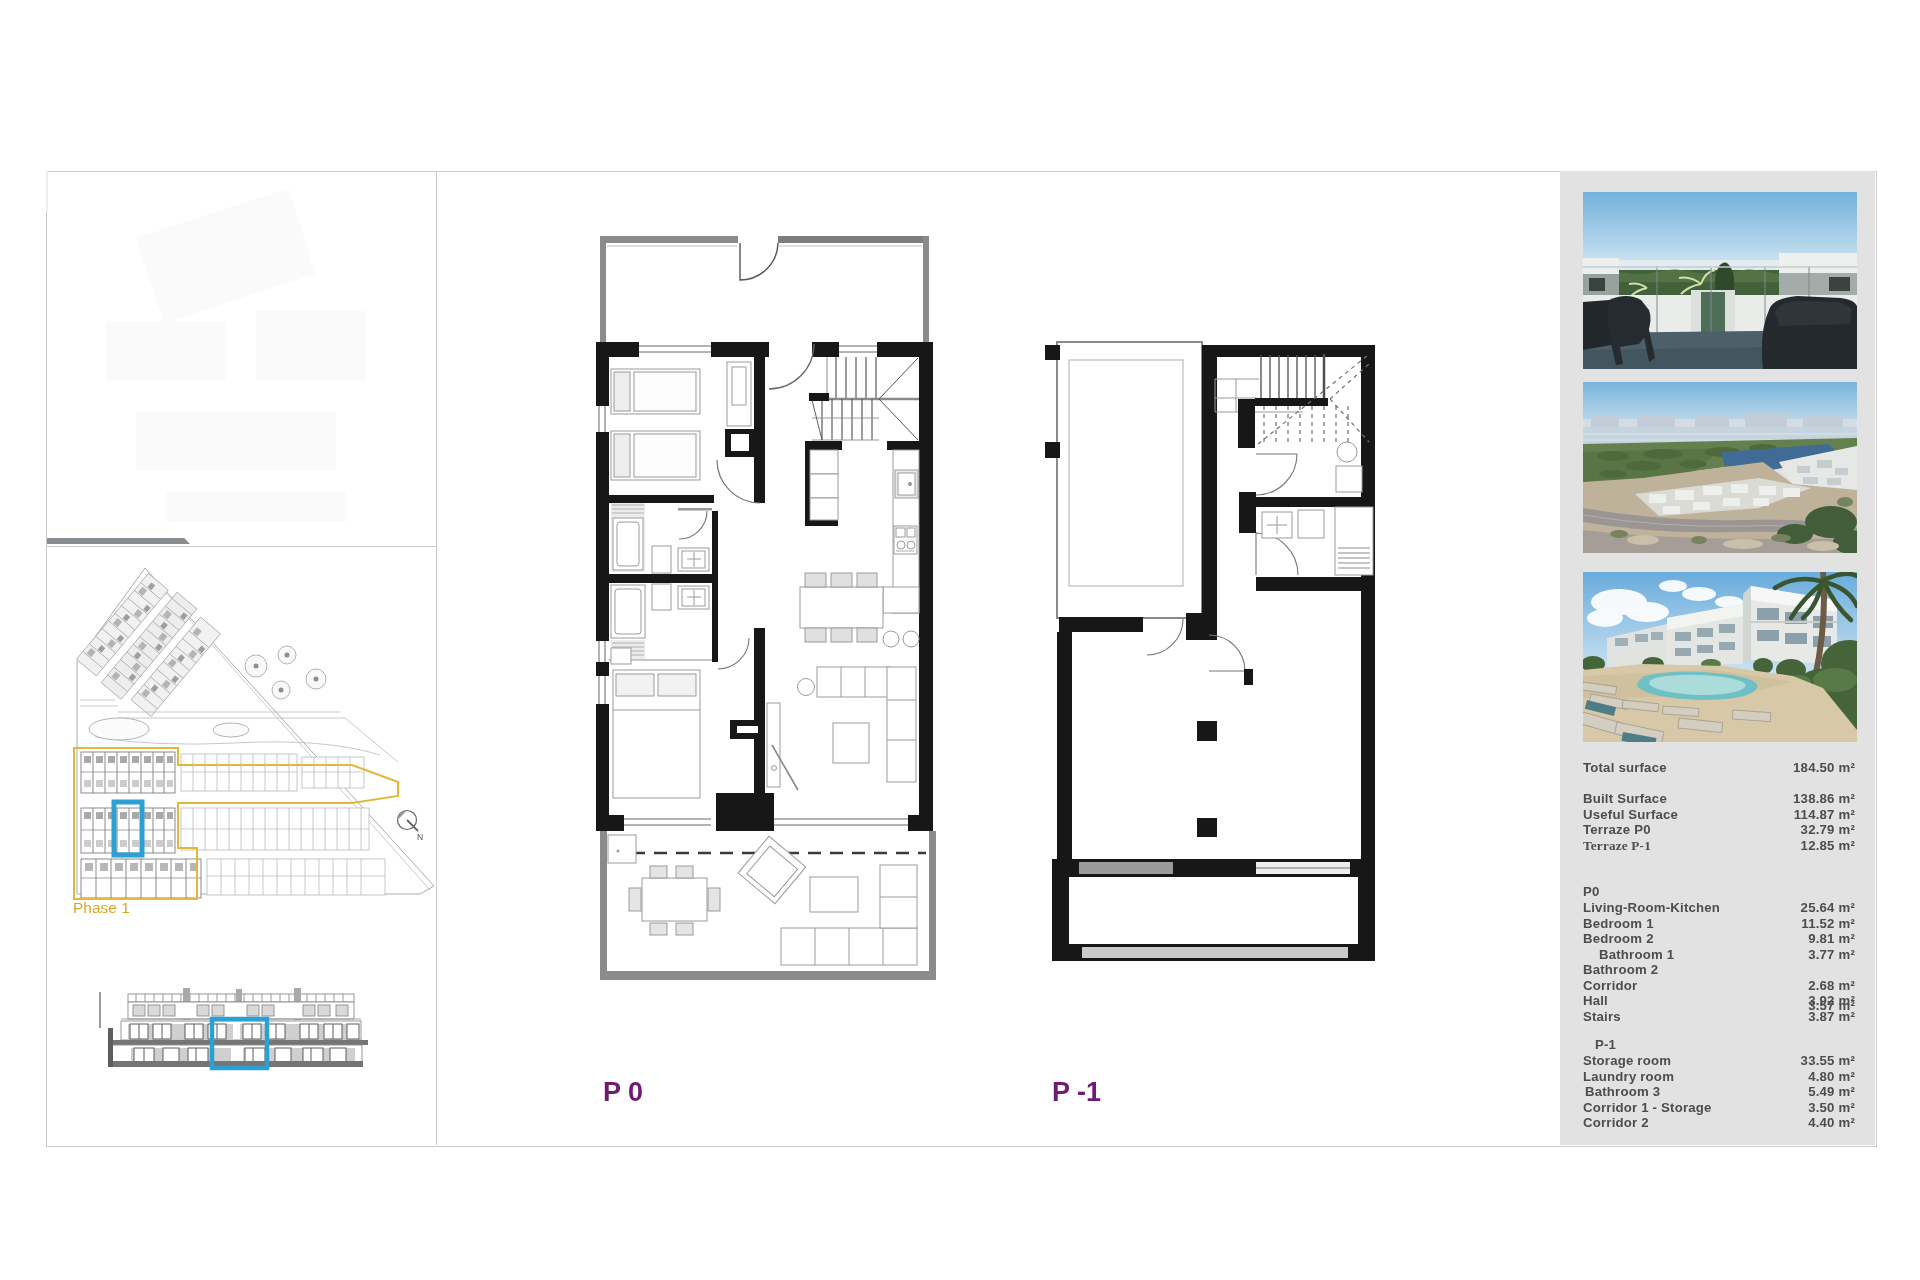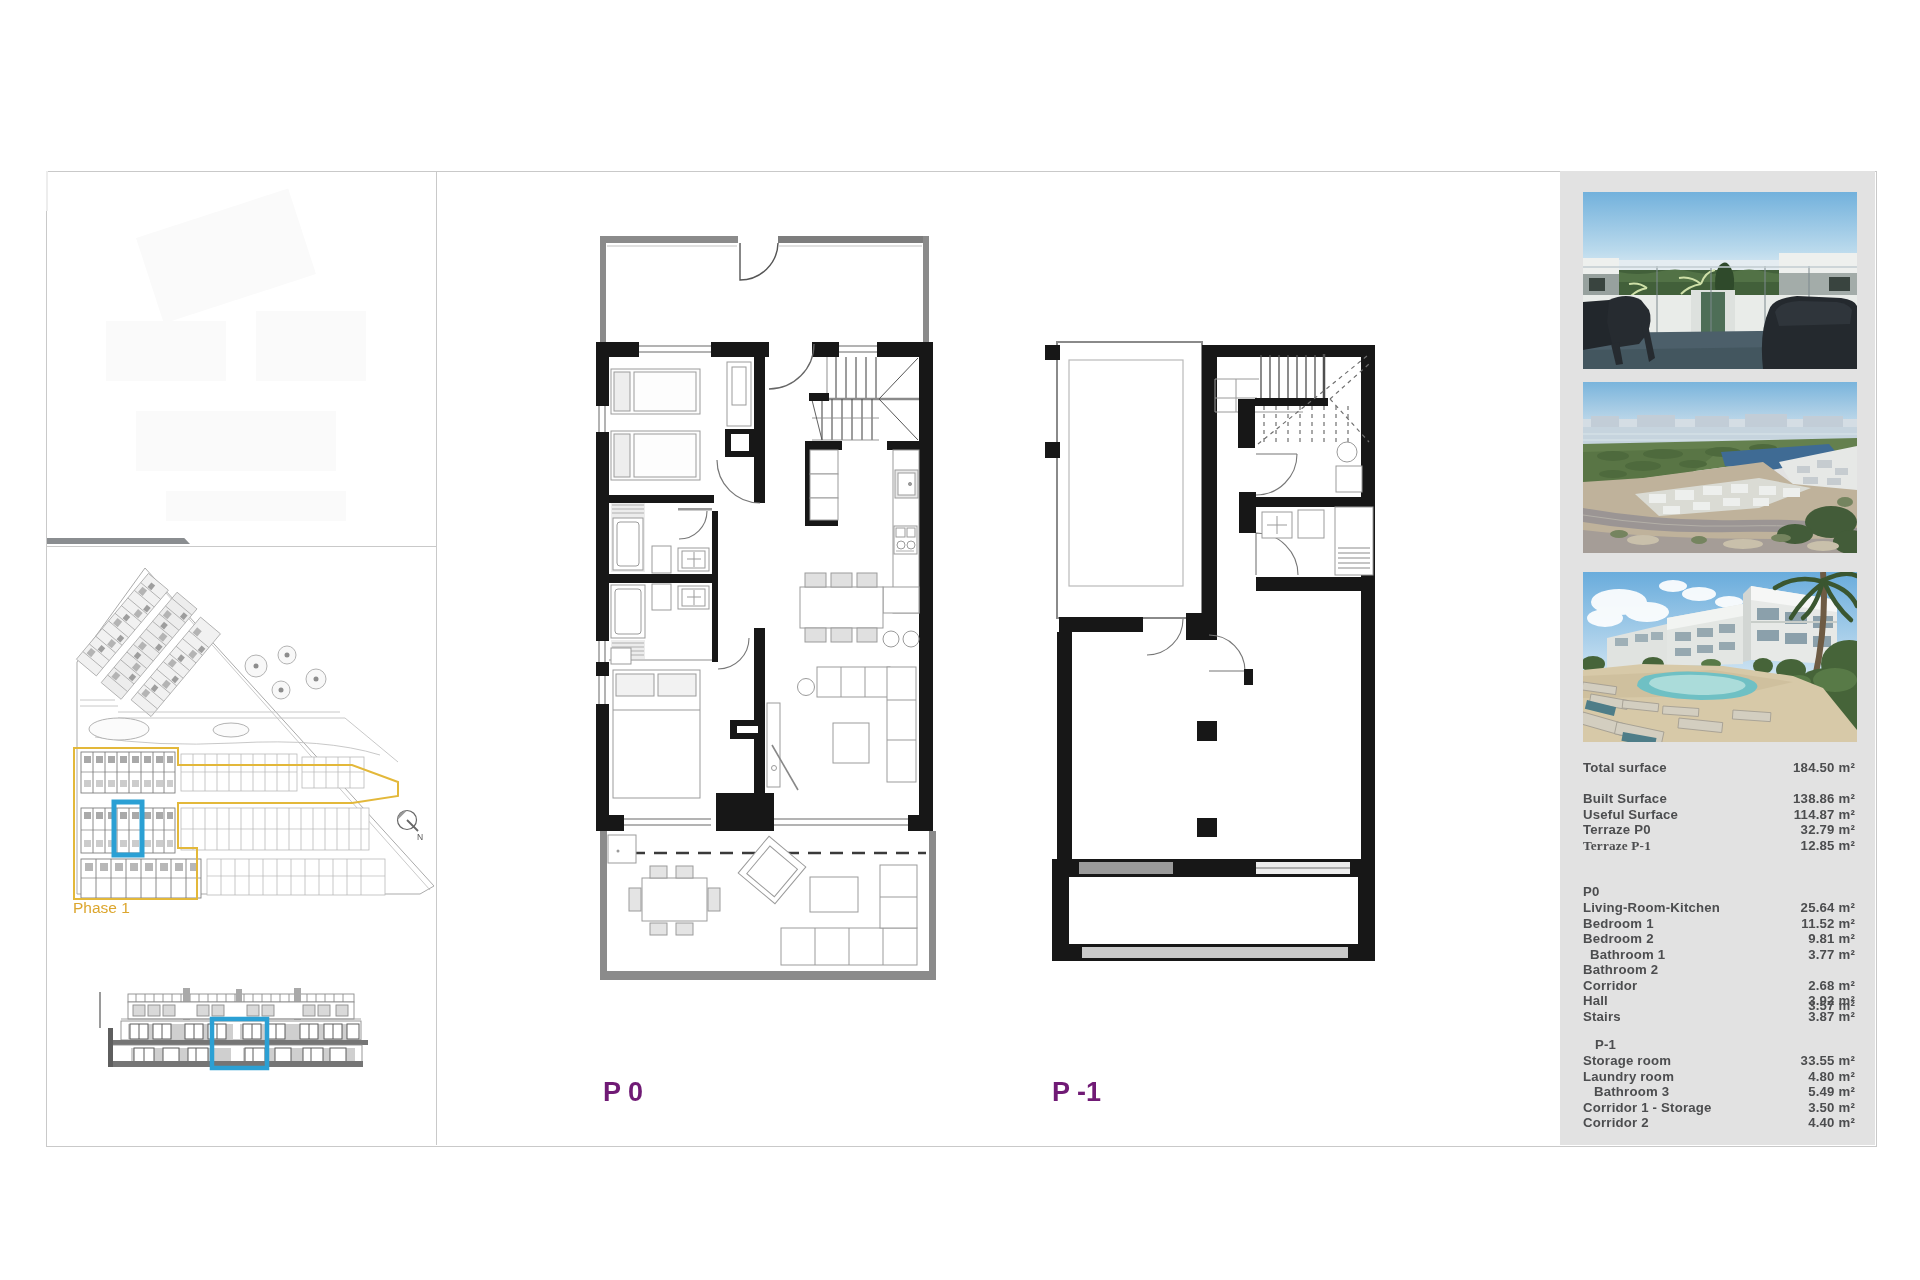--- a/index.html
+++ b/index.html
@@ -795,35 +795,35 @@
       <div class="abs" style="right:0px;top:822px;">32.79 m²</div>
     <div class="abs" style="left:0;top:838px;font-family:Liberation Serif, serif;">Terraze P-1</div>
       <div class="abs" style="right:0px;top:838px;">12.85 m²</div>
     <div class="abs" style="left:0;top:884px;">P0</div>
     <div class="abs" style="left:0;top:900px;">Living-Room-Kitchen</div>
       <div class="abs" style="right:0px;top:900px;">25.64 m²</div>
     <div class="abs" style="left:0;top:915.5px;">Bedroom 1</div>
       <div class="abs" style="right:0px;top:915.5px;">11.52 m²</div>
     <div class="abs" style="left:0;top:931px;">Bedroom 2</div>
       <div class="abs" style="right:0px;top:931px;">9.81 m²</div>
-    <div class="abs" style="left:7px;top:946.5px;">Bathroom 1</div>
+    <div class="abs" style="left:16px;top:946.5px;">Bathroom 1</div>
       <div class="abs" style="right:0px;top:946.5px;">3.77 m²</div>
     <div class="abs" style="left:0;top:962px;">Bathroom 2</div>
       <div class="abs" style="right:0px;top:962px;margin-top:36px;">3.57 m²</div>
     <div class="abs" style="left:0;top:977.5px;">Corridor</div>
       <div class="abs" style="right:0px;top:977.5px;">2.68 m²</div>
     <div class="abs" style="left:0;top:993px;">Hall</div>
       <div class="abs" style="right:0px;top:993px;">3.92 m²</div>
     <div class="abs" style="left:0;top:1008.5px;">Stairs</div>
       <div class="abs" style="right:0px;top:1008.5px;">3.87 m²</div>
     <div class="abs" style="left:0;top:1037px;padding-left:12px;">P-1</div>
     <div class="abs" style="left:0;top:1053px;">Storage room</div>
       <div class="abs" style="right:0px;top:1053px;">33.55 m²</div>
     <div class="abs" style="left:0;top:1068.5px;">Laundry room</div>
       <div class="abs" style="right:0px;top:1068.5px;">4.80 m²</div>
-    <div class="abs" style="left:11px;top:1084px;">Bathroom 3</div>
+    <div class="abs" style="left:2px;top:1084px;">Bathroom 3</div>
       <div class="abs" style="right:0px;top:1084px;">5.49 m²</div>
     <div class="abs" style="left:0;top:1099.5px;">Corridor 1 - Storage</div>
       <div class="abs" style="right:0px;top:1099.5px;">3.50 m²</div>
     <div class="abs" style="left:0;top:1115px;">Corridor 2</div>
       <div class="abs" style="right:0px;top:1115px;">4.40 m²</div>
   </div>
 </div>
 
 </body></html>

